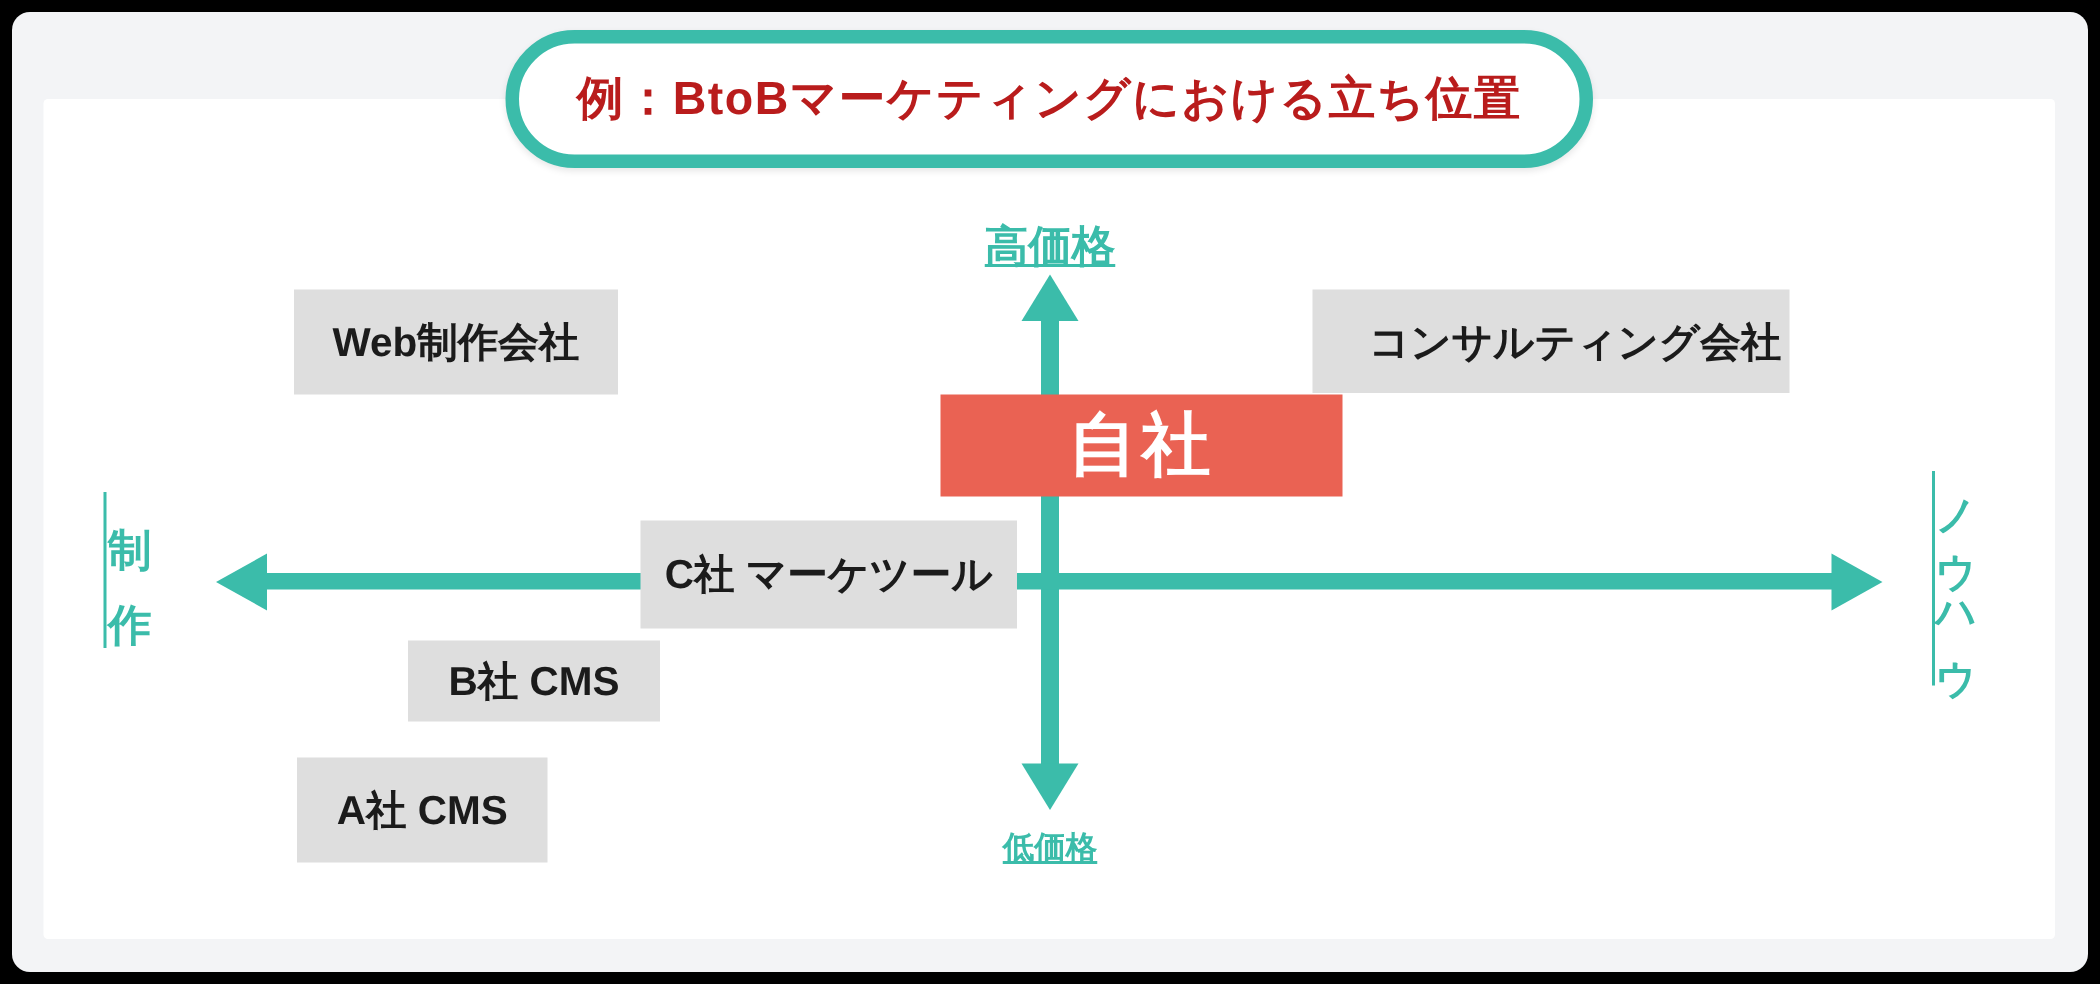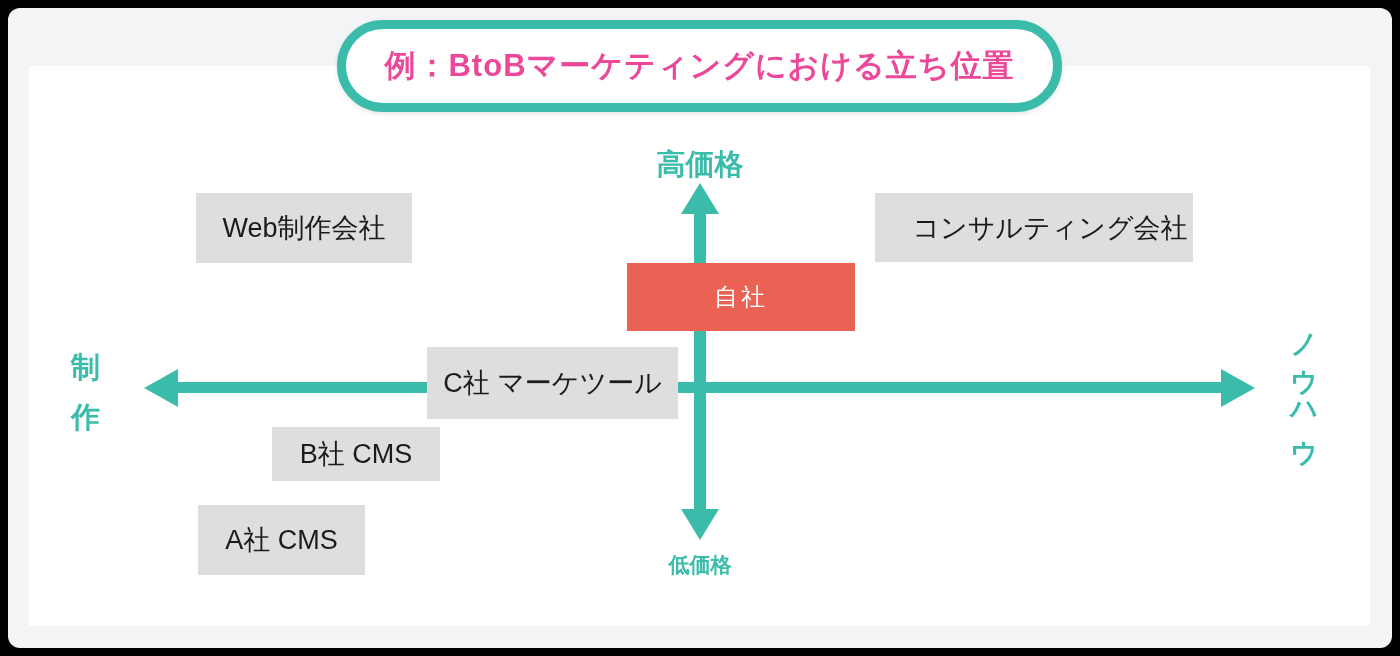--- a/index.html
+++ b/index.html
@@ -41,21 +41,21 @@
     border-radius: 46px;
     display: flex;
     align-items: center;
     justify-content: center;
     z-index: 4;
     box-shadow: 0 2px 5px rgba(0,0,0,0.10);
   }
   .title-pill span {
     font-size: 31px;
     font-weight: bold;
-    color: #ec4899;
+    color: #b91c1c;
     letter-spacing: 1px;
     white-space: nowrap;
   }
 
   
   .v-shaft {
     position: absolute;
     left: 694px; top: 208px;
     width: 12px; height: 305px;
     background: var(--color-teal, #3bbcaa);
@@ -96,20 +96,21 @@
     border-left: 34px solid var(--color-teal, #3bbcaa);
   }
 
   
   .axis-label {
     position: absolute;
     color: var(--color-teal, #3bbcaa);
     font-weight: bold;
     z-index: 2;
     white-space: nowrap;
+    text-decoration: underline;
   }
   .axis-label-top {
     left: 600px; top: 145px;
     width: 200px;
     text-align: center;
     font-size: 29px;
   }
   .axis-label-bottom {
     left: 600px; top: 551px;
     width: 200px;
@@ -131,44 +132,44 @@
     text-orientation: upright;
     letter-spacing: 5px;
     line-height: 36px;
   }
 
   
   .entity-box {
     position: absolute;
     background: var(--color-box_gray, #dedede);
     color: #1b1b1b;
-    font-weight: normal;
+    font-weight: bold;
     font-size: 27px;
     display: flex;
     align-items: center;
     justify-content: center;
     z-index: 3;
     white-space: nowrap;
     text-align: right;
   }
   .entity-web        { left: 196px; top: 193px; width: 216px; height: 70px; }
   .entity-consulting { left: 875px; top: 193px; width: 318px; height: 69px; padding-left: 32px; }
   .entity-c-tool     { left: 427px; top: 347px; width: 251px; height: 72px; }
   .entity-b-cms      { left: 272px; top: 427px; width: 168px; height: 54px; }
   .entity-a-cms      { left: 198px; top: 505px; width: 167px; height: 70px; }
 
   
   .entity-self {
     position: absolute;
     left: 627px; top: 263px;
-    width: 228px; height: 68px;
+    width: 268px; height: 68px;
     background: var(--color-red, #ea6253);
     color: #ffffff;
-    font-weight: normal;
-    font-size: 24px;
+    font-weight: bold;
+    font-size: 46px;
     letter-spacing: 3px;
     display: flex;
     align-items: center;
     justify-content: center;
     z-index: 3;
     white-space: nowrap;
   }
 </style>
 </head>
 <body style="--color-teal: #3bbcaa; --color-red: #ea6253; --color-box_gray: #dedede; --color-title_text: #1c1c1c;">

